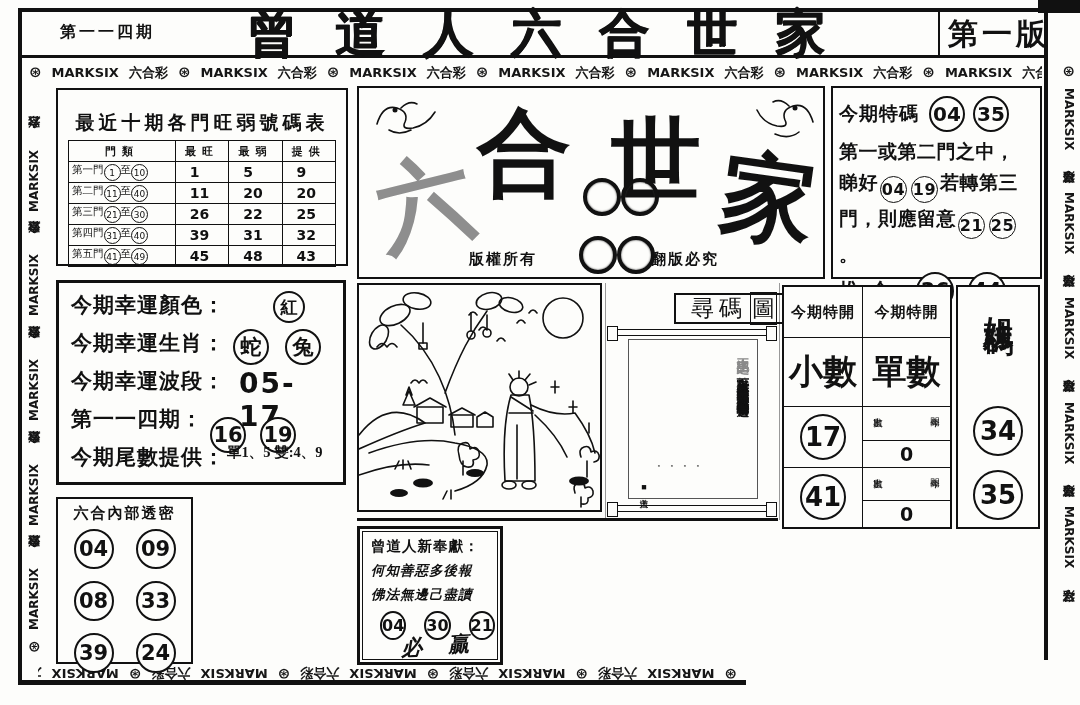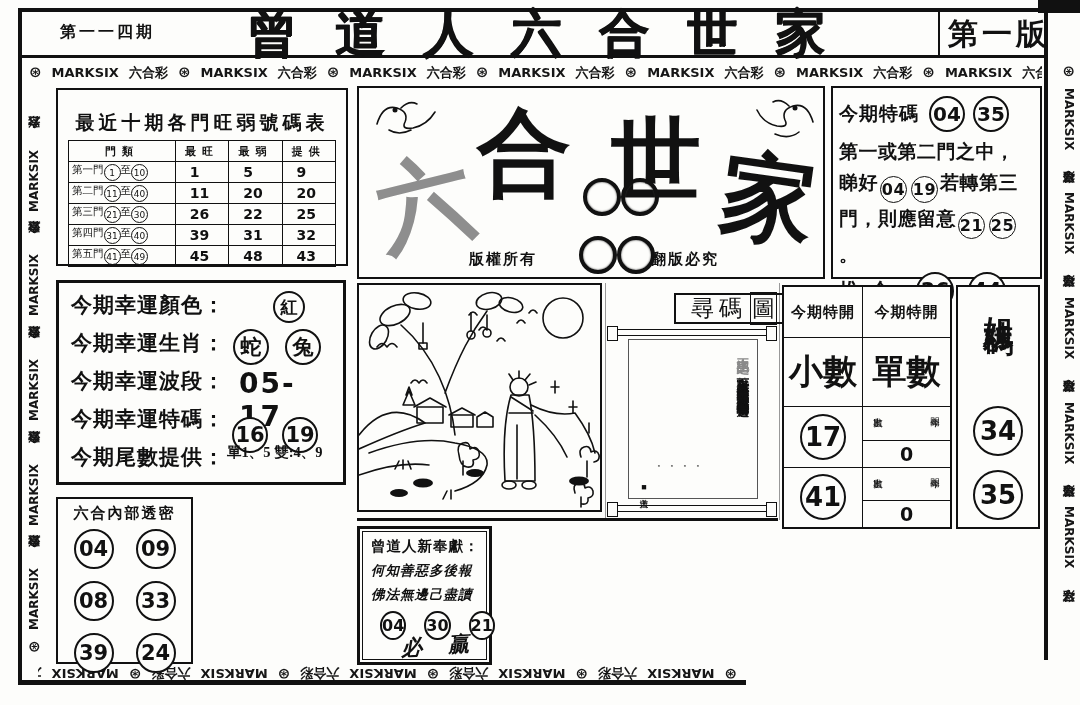--- a/index.html
+++ b/index.html
@@ -129,21 +129,21 @@
 
   
   .zod{left:199px;top:497px;width:149px;height:167px;text-align:center;padding-top:6px;}
   .zod-title{font-size:16.5px;font-weight:900;letter-spacing:1px;}
   .zod-circle{width:88px;height:88px;border:2px solid #111;border-radius:50%;margin:6px auto 2px;
       display:flex;align-items:center;justify-content:center;font-size:50px;font-weight:900;
       font-style:italic;}
   .zod-poem{font-size:12px;font-weight:900;white-space:nowrap;text-align:left;padding-left:6px;}
 
   
-  .don{left:357px;top:526px;width:135px;height:139px;border-width:3px;}
+  .don{left:357px;top:526px;width:146px;height:139px;border-width:3px;}
   .don-inner{position:absolute;inset:2px;border:1px solid #111;padding:5px 6px 0 8px;}
   .don-title{font-size:14.5px;font-weight:700;letter-spacing:1px;}
   .don-line{font-size:13.5px;font-weight:900;margin-top:6px;letter-spacing:1px;font-style:italic;}
   .don-nums{margin-top:7px;display:flex;}
   .don-stamp{position:absolute;left:38px;bottom:0px;font-size:21px;font-weight:900;font-style:italic;
       letter-spacing:26px;transform:rotate(-4deg);white-space:nowrap;}
 
   svg .ink{stroke:#111;fill:none;stroke-width:1.6;stroke-linecap:round;stroke-linejoin:round;}
   svg .fill{fill:#111;stroke:none;}
 </style>
@@ -220,21 +220,21 @@
     </div>
     <div class="lk-row">
       <span class="lk-label">今期幸運生肖：</span>
       <span><span class="c-zh zodc">蛇</span><span class="c-zh zodc">兔</span></span>
     </div>
     <div class="lk-row">
       <span class="lk-label">今期幸運波段：</span>
       <span class="lk-wave">05-17</span>
     </div>
     <div class="lk-row">
-      <span class="lk-label">今期幸運特碼：</span>
+      <span class="lk-label">第一一四期：</span>
       <span><span class="c-num coden">16</span><span class="c-num coden">19</span></span>
     </div>
     <div class="lk-row">
       <span class="lk-label">今期尾數提供：</span>
       <span class="lk-tail">單1、5 雙:4、9</span>
     </div>
   </div>
 
   <div class="box masthead">
     <svg class="abs" style="left:12px;top:6px;" width="70" height="50" viewBox="0 0 70 50">

